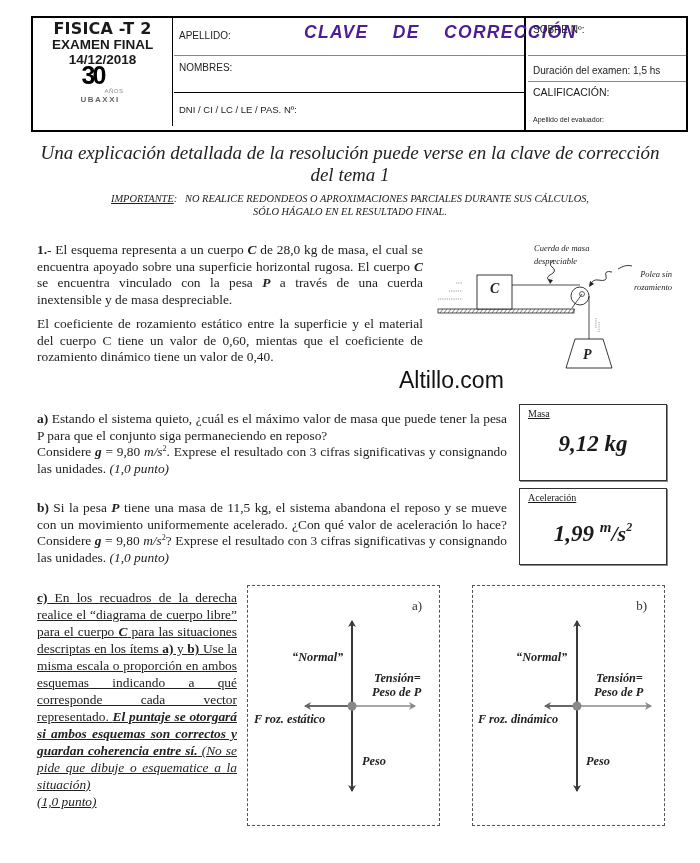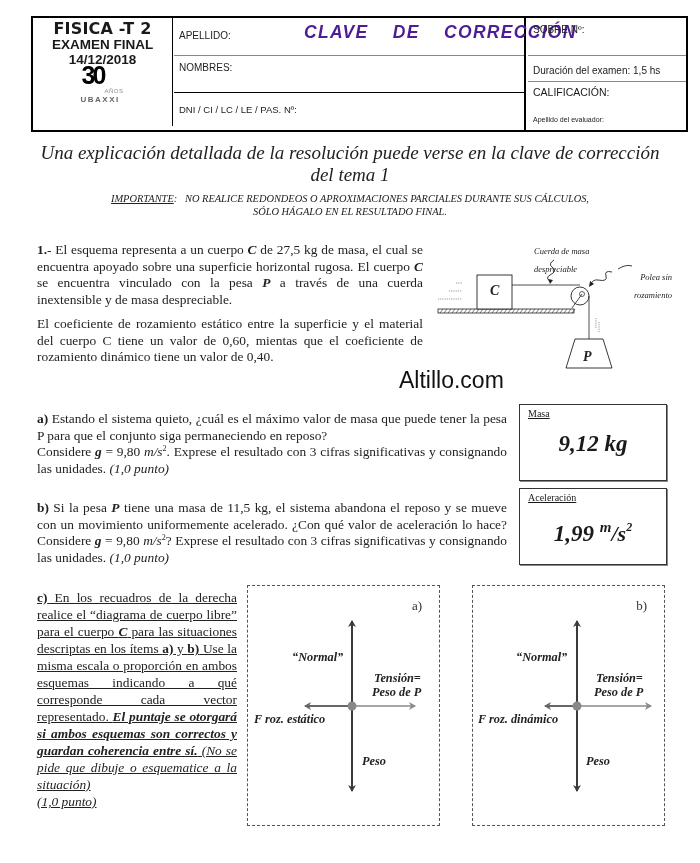--- a/index.html
+++ b/index.html
@@ -67,21 +67,21 @@
   
   .fbd { position: absolute; top: 585px; width: 193px; height: 241px; border: 1px dashed #555; }
   .fbdA { left: 247px; }
   .fbdB { left: 472px; }
   .fbd svg { position: absolute; left: 0; top: 0; }
   .fbd .tag { position: absolute; right: 17px; top: 12px; font-size: 13px; color: #333; }
   .fbd .fl { position: absolute; font-style: italic; font-weight: bold; font-size: 12.3px; color: #222; white-space: nowrap; }
 
   
   .diagram { position: absolute; left: 432px; top: 240px; width: 265px; height: 130px; }
-  .diagram .cap { position: absolute; font-style: italic; font-size: 8.5px; line-height: 18px; color: #222; }
+  .diagram .cap { position: absolute; font-style: italic; font-size: 8.5px; line-height: 13px; color: #222; }
 </style>
 </head>
 <body>
 
 <div class="hdr">
   <div class="col1">
     <div class="t1">FISICA -T 2</div>
     <div class="t2">EXAMEN FINAL</div>
     <div class="t3">14/12/2018</div>
     <div class="logo">
@@ -116,21 +116,21 @@
   </div>
 </div>
 
 <div class="title">Una explicación detallada de la resolución puede verse en la clave de corrección del tema 1</div>
 <div class="important">
   <span class="u">IMPORTANTE</span><span>:&nbsp;&nbsp; </span><span>NO REALICE REDONDEOS O APROXIMACIONES PARCIALES DURANTE SUS CÁLCULOS,</span><br>
   <span>SÓLO HÁGALO EN EL RESULTADO FINAL.</span>
 </div>
 
 <div class="p p1">
-  <b>1.</b><span>- El esquema representa a un cuerpo </span><b><i>C</i></b><span> de 27,5 kg de masa, el cual se encuentra apoyado sobre una superficie horizontal rugosa. El cuerpo </span><b><i>C</i></b><span> se encuentra vinculado con la pesa </span><b><i>P</i></b><span> a través de una cuerda inextensible y de masa despreciable.</span>
+  <b>1.</b><span>- El esquema representa a un cuerpo </span><b><i>C</i></b><span> de 28,0 kg de masa, el cual se encuentra apoyado sobre una superficie horizontal rugosa. El cuerpo </span><b><i>C</i></b><span> se encuentra vinculado con la pesa </span><b><i>P</i></b><span> a través de una cuerda inextensible y de masa despreciable.</span>
 </div>
 <div class="p p2">El coeficiente de rozamiento estático entre la superficie y el material del cuerpo C tiene un valor de 0,60, mientas que el coeficiente de rozamiento dinámico tiene un valor de 0,40.</div>
 
 <div class="diagram">
   <svg width="265" height="130" viewBox="0 0 265 130">
 
     <g stroke="#555" stroke-width="0.6" stroke-dasharray="1.2,1">
       <line x1="24" y1="43" x2="30" y2="43"></line>
       <line x1="17" y1="51" x2="30" y2="51"></line>
       <line x1="6" y1="59" x2="30" y2="59"></line>

